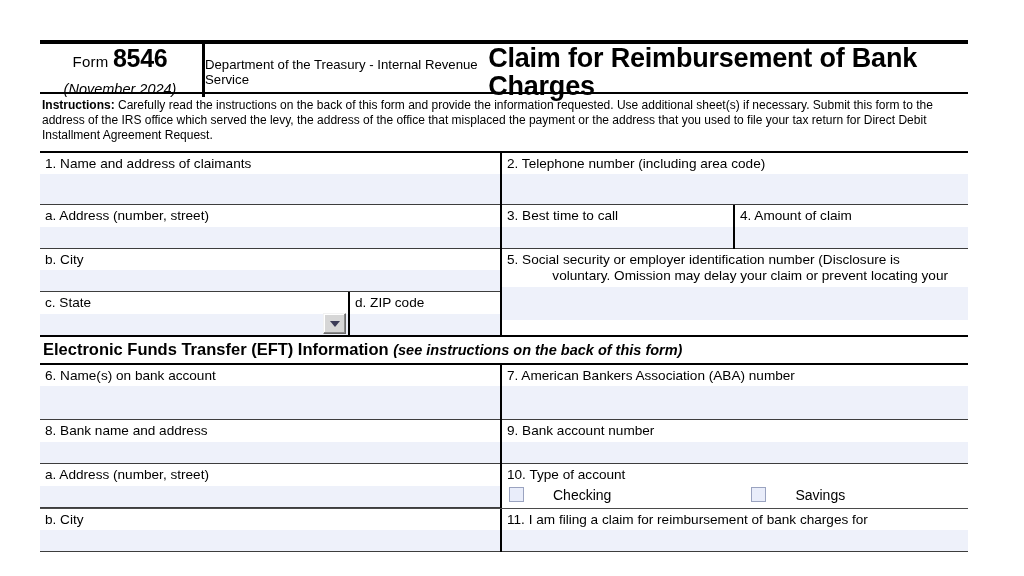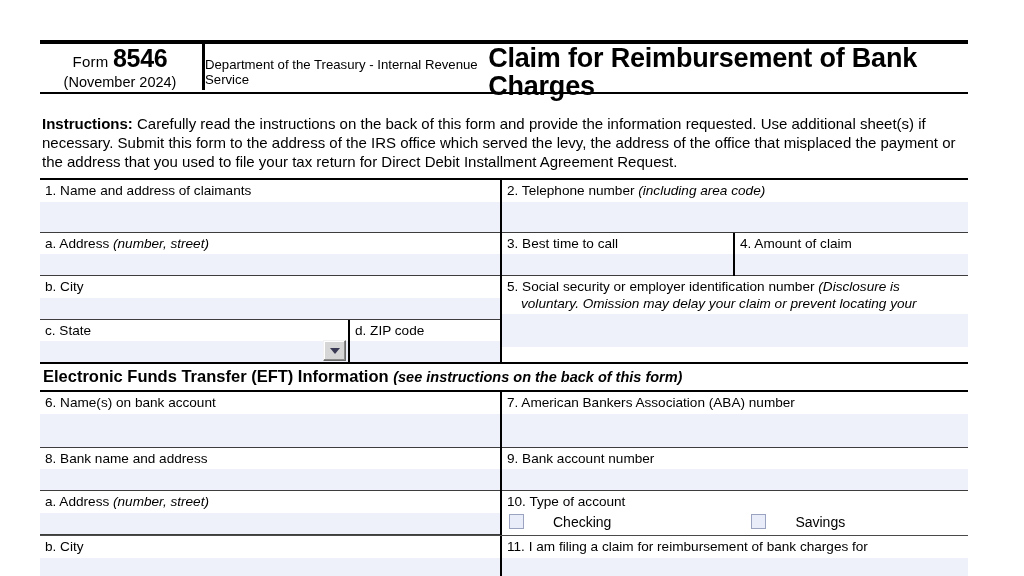--- a/index.html
+++ b/index.html
@@ -60,21 +60,22 @@
     letter-spacing: .2px;
   }
   .form-no-line .form-word { font-size: 15px; }
   .form-no-line .form-num {
     font-size: 25px;
     font-weight: bold;
     letter-spacing: -0.3px;
   }
   .form-rev {
     font-size: 14.5px;
-    margin-top: 1px;
+    margin-top: 8px;
+    font-style: italic;
   }
   .header-right {
     flex: 1;
     display: flex;
     flex-direction: row;
     align-items: center;
     justify-content: center;
   }
   .agency {
     font-size: 13.2px;
@@ -82,23 +83,23 @@
   }
   .form-title {
     font-size: 27px;
     font-weight: bold;
     letter-spacing: -0.2px;
     line-height: 1.05;
   }
 
   
   .instructions {
-    font-size: 15px;
+    font-size: 12px;
     line-height: 1.27;
-    padding: 20px 0 7px 2px;
+    padding: 4px 0 7px 2px;
     text-align: left;
   }
   .instructions b { font-weight: bold; }
 
   
   .grid { width: 100%; }
   .row {
     display: flex;
     width: 100%;
     align-items: stretch;
@@ -117,21 +118,21 @@
     box-sizing: border-box;
     padding: 0;
     position: relative;
   }
   .cell-label {
     font-size: 13.6px;
     padding: 3px 20px 2px 5px;
     line-height: 1.22;
   }
   .cell-label .it {
-    font-style: italic;
+    text-align: right;
   }
   .cell-label .sub {
     display: block;
     padding-left: 14px;
   }
   .inputbox {
     background: #eef1fa;
     border-bottom: 1px solid #3d3d3d;
     height: 21px;
   }

